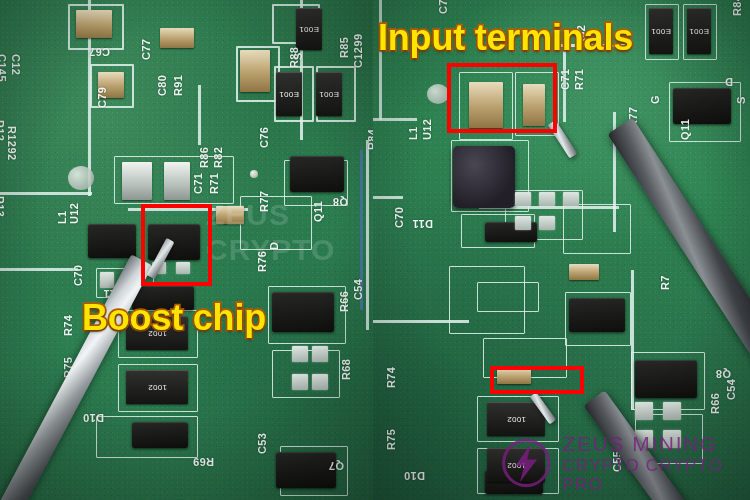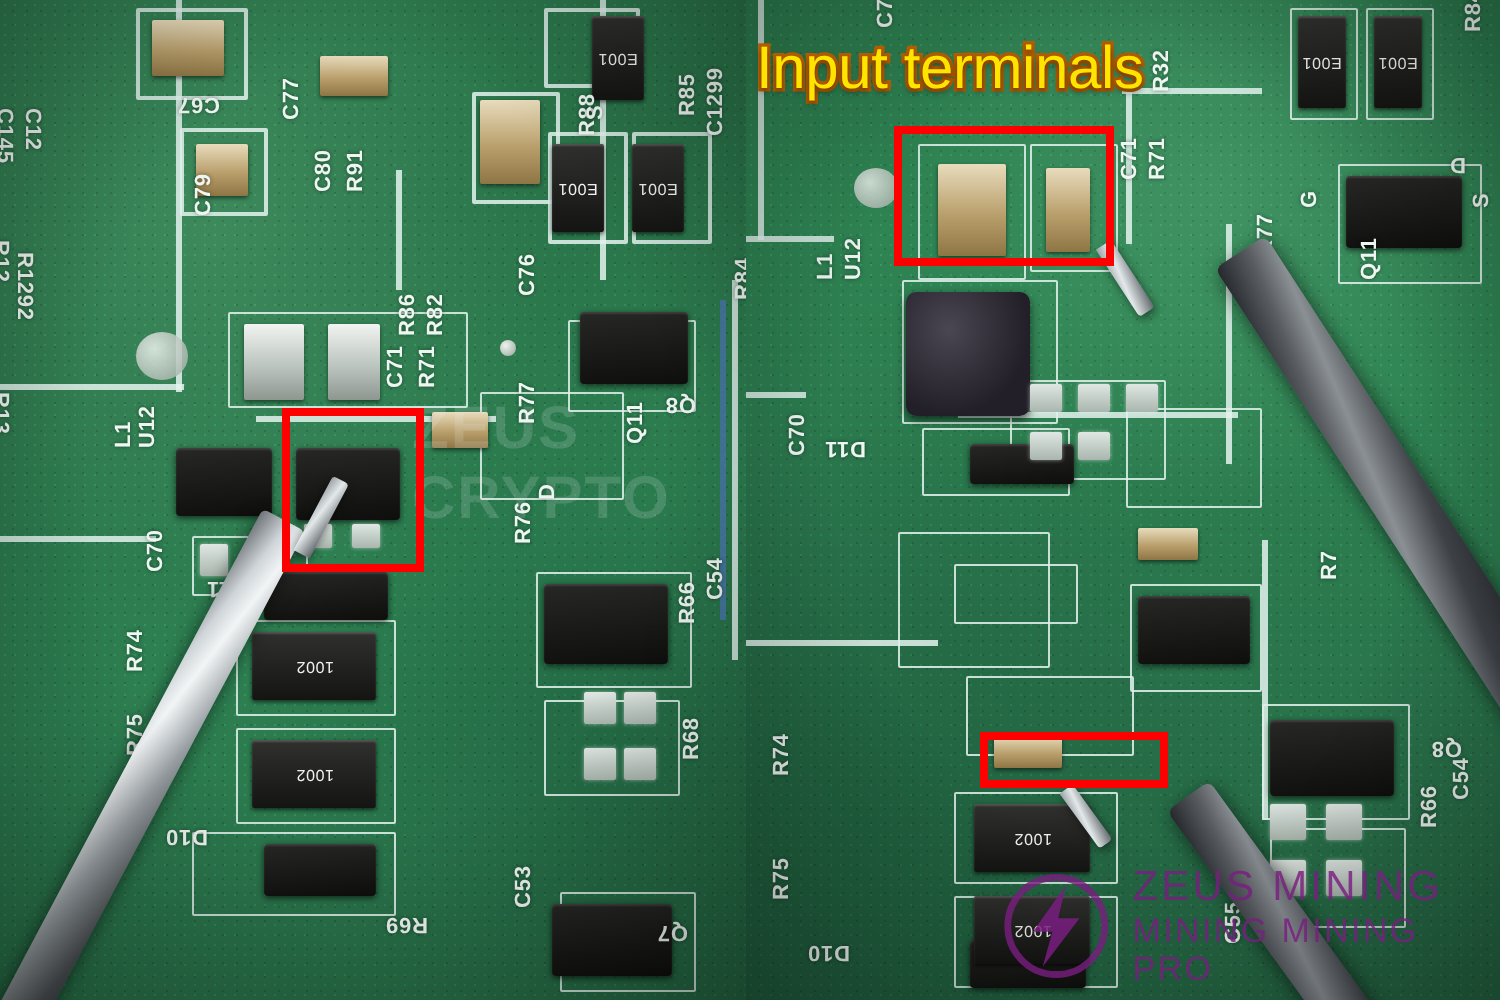--- a/index.html
+++ b/index.html
@@ -90,22 +90,22 @@
     box-shadow:0 2px 5px rgba(0,0,0,.5);}
 
   
   .hl-rect{position:absolute;border:4px solid #ff0000;box-sizing:border-box;}
 
   
   .callout{
     position:absolute;
     color:#ffe400;
     font-family:"Liberation Sans",sans-serif;
-    font-weight:400;
-    font-size:30px;
+    font-weight:700;
+    font-size:36px;
     line-height:1;
     letter-spacing:-.2px;
     white-space:nowrap;
     -webkit-text-stroke:3.4px #b35c00;
     paint-order:stroke fill;
     text-shadow:0 2px 3px rgba(0,0,0,.45);
   }
 
   
   .wm-center{
@@ -337,26 +337,27 @@
     <div class="probe probe-dark" style="left:208px;top:398px;width:26px;height:300px;transform:rotate(-36deg);transform-origin:top center;"></div>
     <div class="probe probe-tip" style="left:176px;top:388px;width:8px;height:34px;transform:rotate(-36deg);transform-origin:bottom center;border-radius:0 0 2px 2px;"></div>
 
     <div class="vig"></div>
   </div>
 
   <div class="hl-rect" id="hl-boost" style="left:141px;top:204px;width:71px;height:82px;"></div>
   <div class="hl-rect" id="hl-input" style="left:447px;top:63px;width:110px;height:70px;"></div>
   <div class="hl-rect" id="hl-output" style="left:490px;top:366px;width:94px;height:28px;"></div>
 
+  <div class="callout" style="left:82px;top:300px;">Boost chip</div>
   <div class="callout" style="left:378px;top:20px;">Input terminals</div>
 
   <div class="wm-brand" style="left:500px;top:432px;">
     <svg width="58" height="58" viewBox="0 0 58 58">
       <circle cx="29" cy="29" r="25" fill="none" stroke="#791e80" stroke-opacity="0.8" stroke-width="3.5"></circle>
       <path d="M34 8 L17 32 L27 32 L22 50 L41 25 L30 25 Z" fill="#791e80" fill-opacity="0.85"></path>
     </svg>
     <div class="wm-txt">
       <span class="wm-l1">ZEUS MINING</span>
-      <span class="wm-l2">MINING MINING PRO</span>
+      <span class="wm-l2">CRYPTO CRYPTO PRO</span>
     </div>
   </div>
 
 </div>
 
 </body></html>

